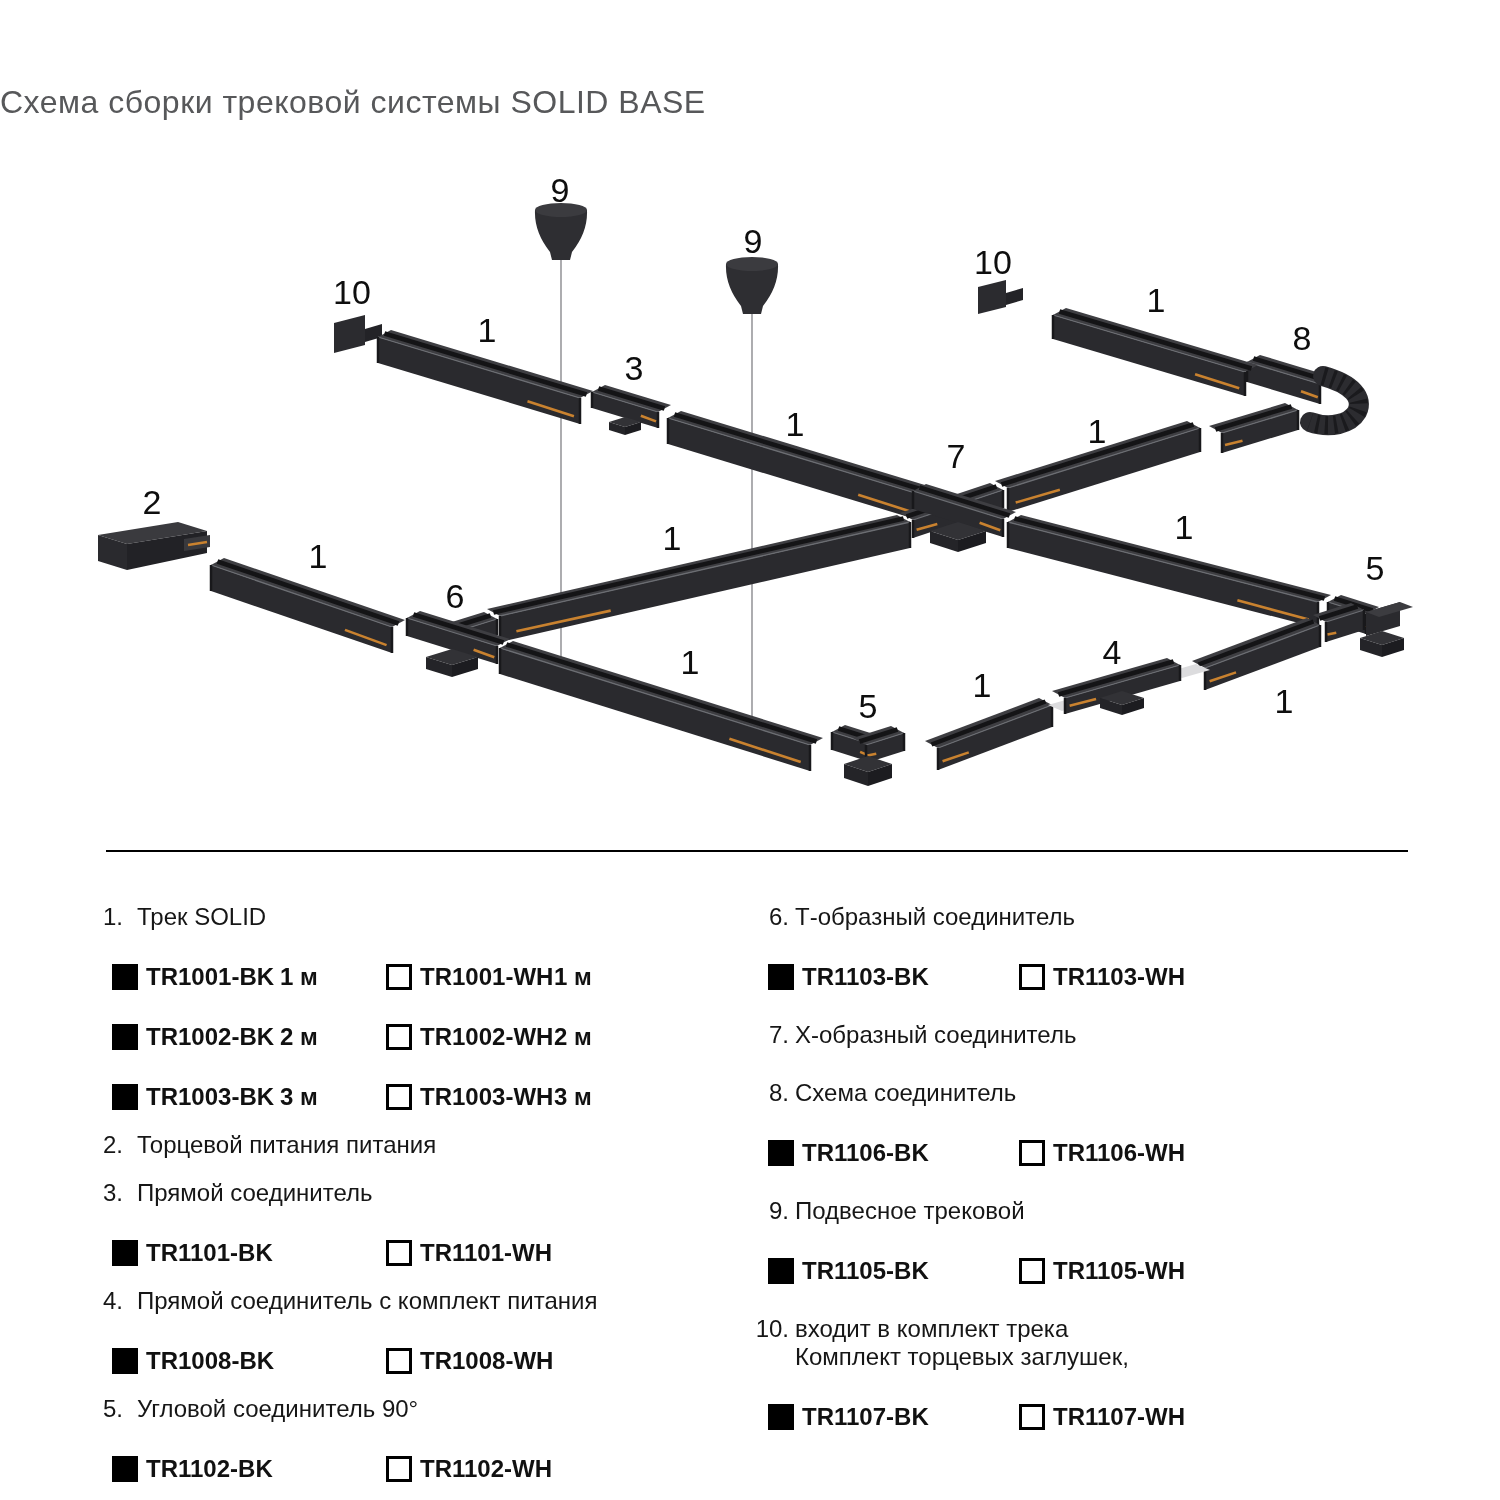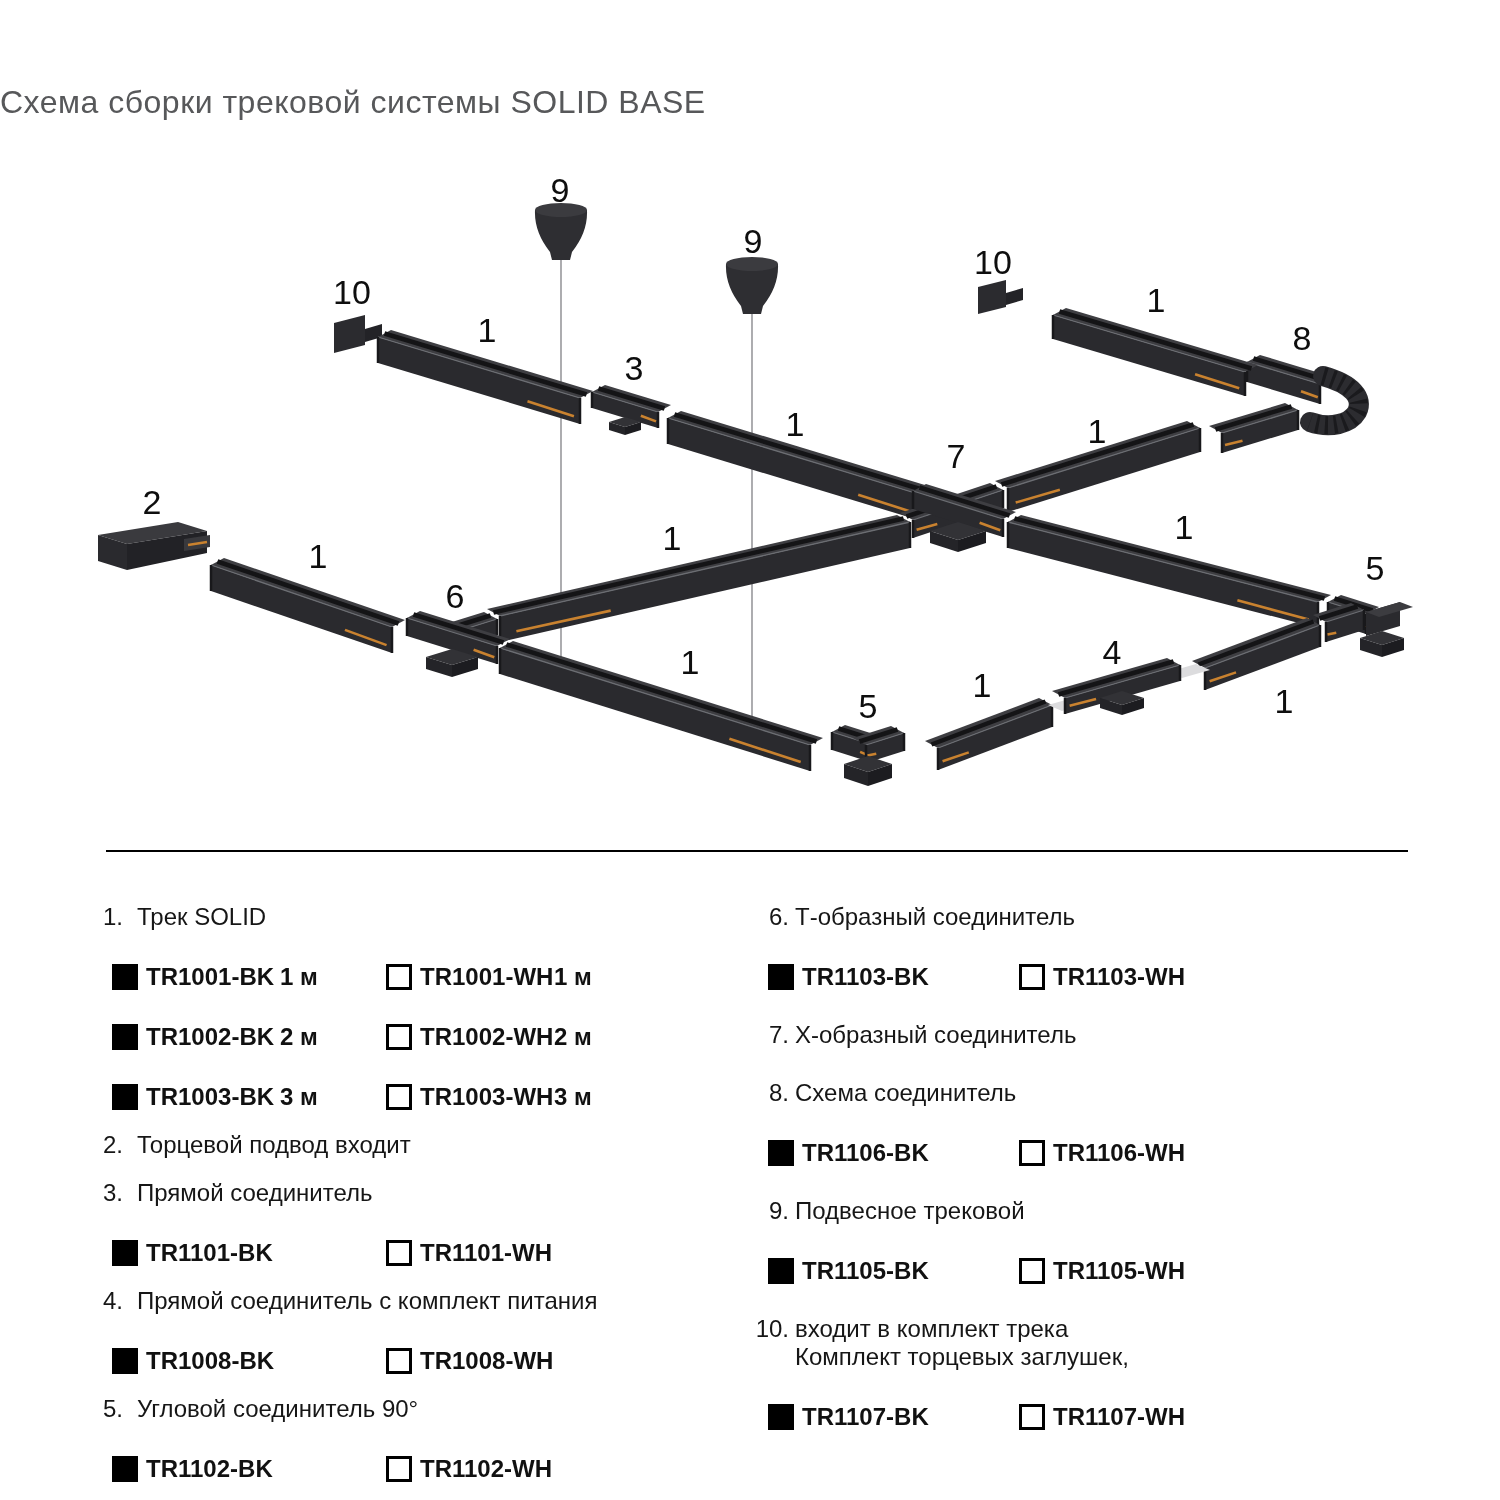--- a/index.html
+++ b/index.html
@@ -294,21 +294,21 @@
         <span class="len">3 м</span>
         <span class="sw wh"></span>
         <span class="code">TR1003-WH</span>
         <span class="len">3 м</span>
       </div>
     </div>
 
     <div class="part-item">
       <div class="part-heading">
         <span class="pnum">2.</span>
-        <span>Торцевой подвод входит</span>
+        <span>Торцевой питания питания</span>
       </div>
     </div>
 
     <div class="part-item">
       <div class="part-heading">
         <span class="pnum">3.</span>
         <span>Прямой соединитель</span>
       </div>
       <div class="vrow">
         <span class="sw bk"></span>

